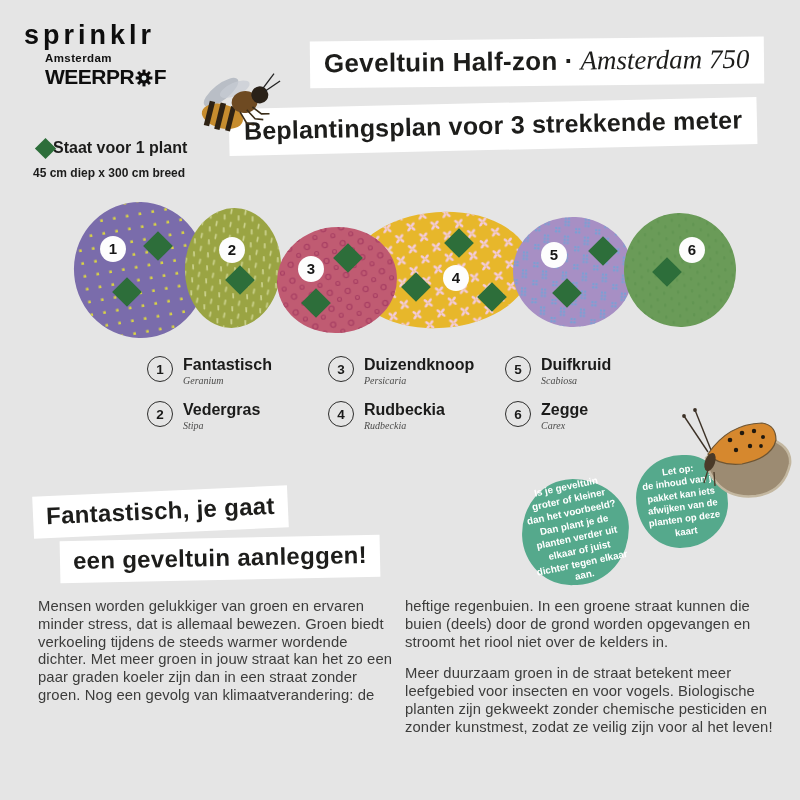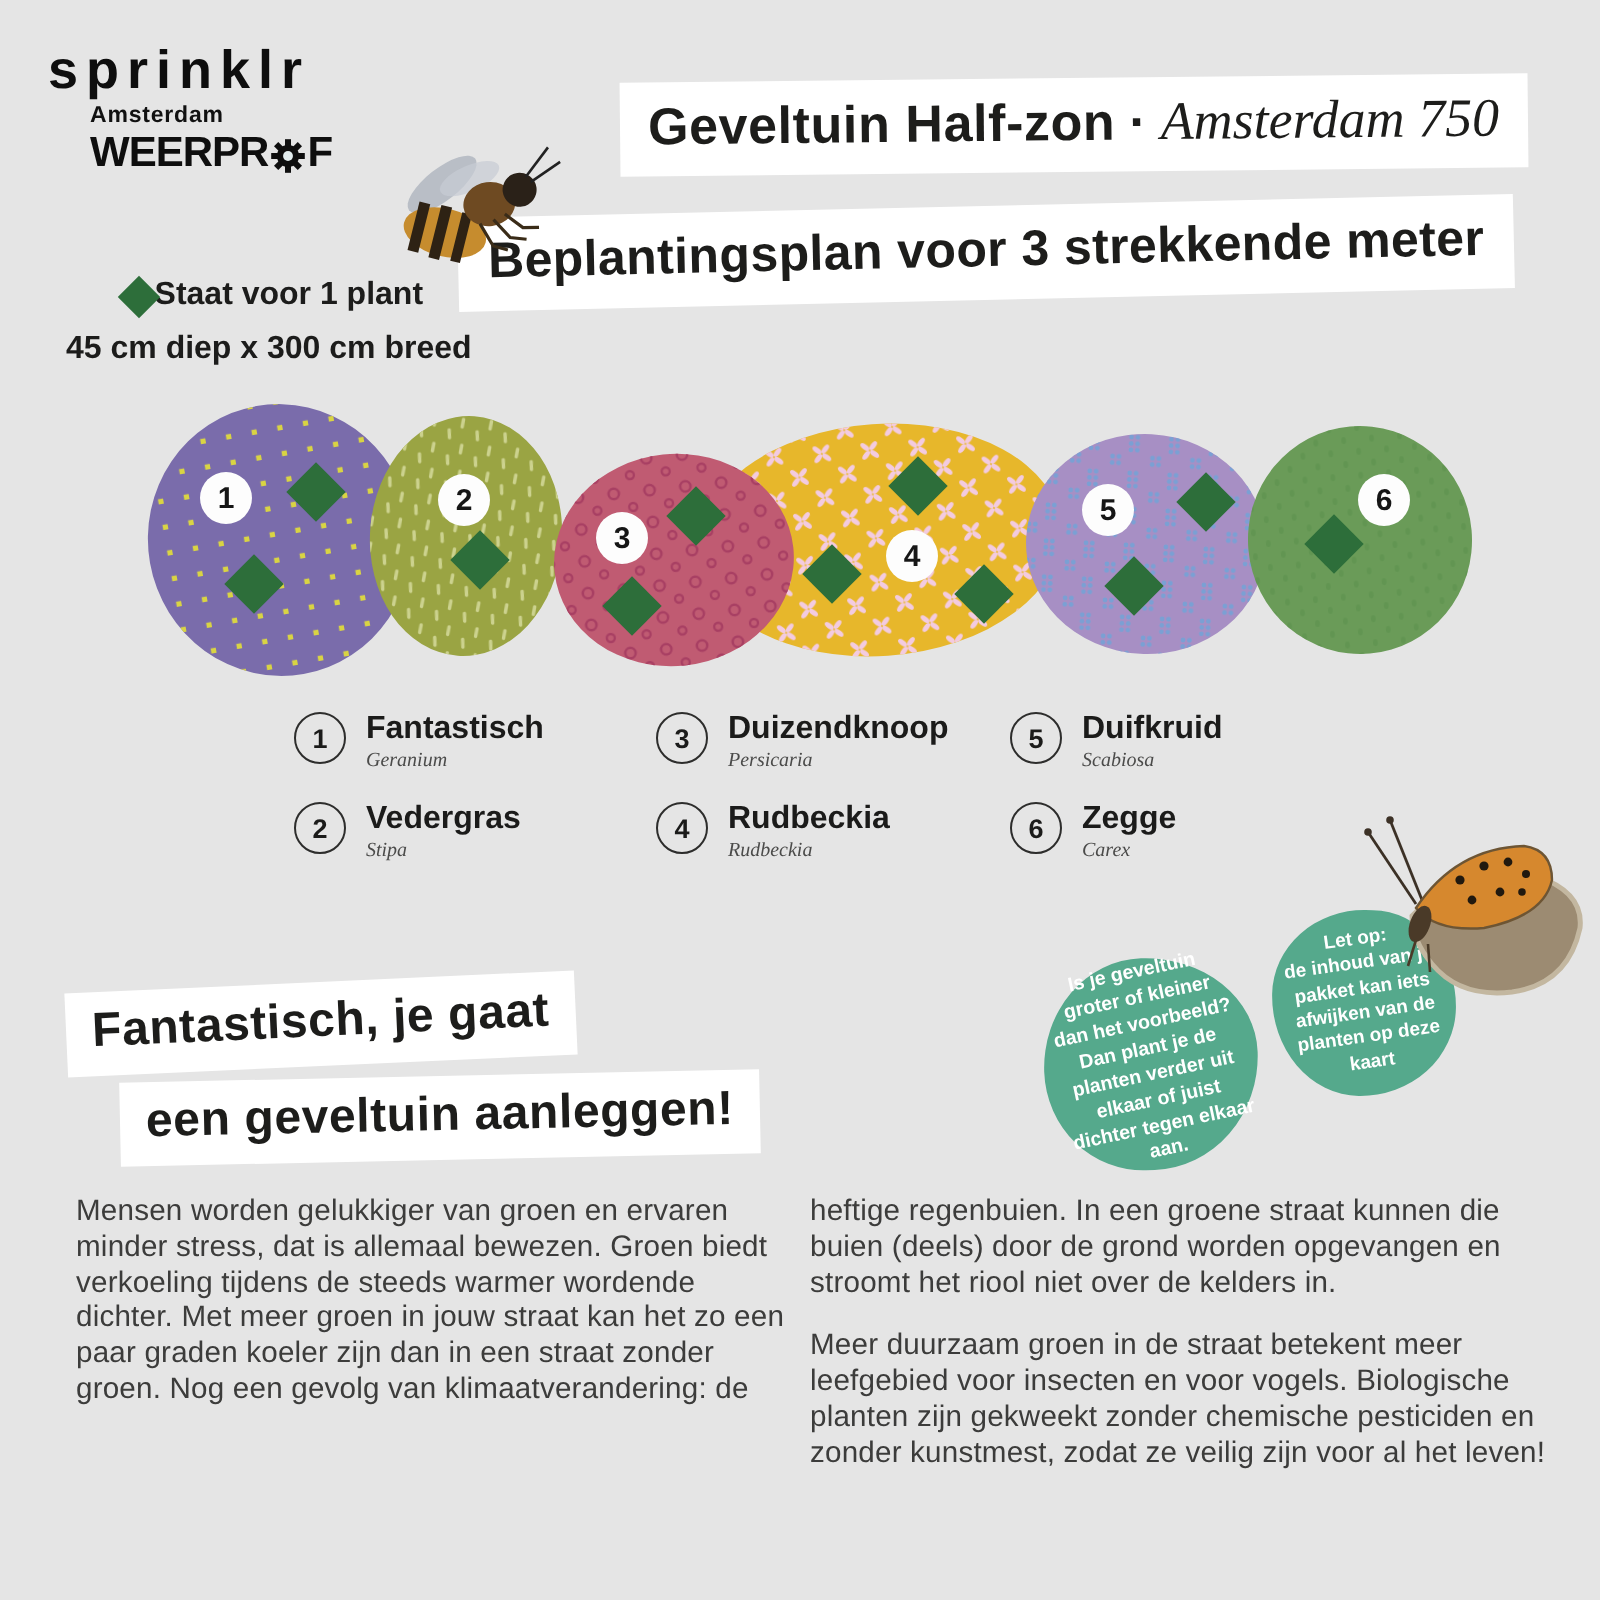--- a/index.html
+++ b/index.html
@@ -25,21 +25,21 @@
   .title-edition { font-family:"Liberation Serif", serif; font-style:italic; font-size:27px; }
   .subtitle-box { left:229px; top:103px; padding:8px 15px 10px; transform:rotate(-1.3deg);
                   font-size:25px; font-weight:bold; letter-spacing:.2px; }
   .headline-box { padding:6px 13px 8px; font-size:24px; font-weight:bold; letter-spacing:.3px; }
   .hl1 { left:33px; top:491px; transform:rotate(-2.6deg); }
   .hl2 { left:60px; top:538px; transform:rotate(-1.2deg); }
   
   .legend { position:absolute; left:33px; top:139px; }
   .legend-row { display:flex; align-items:center; font-size:16px; font-weight:bold; color:#1c1c1b;justify-content:center; }
   .diamond-css { width:15px; height:15px; transform:rotate(45deg); display:inline-block; margin-left:5px; }
-  .legend-dims { margin-top:9px; font-size:16px; font-weight:bold; color:#1c1c1b; }
+  .legend-dims { margin-top:9px; font-size:12px; font-weight:bold; color:#1c1c1b; }
   
   .diagram { position:absolute; left:0; top:188px; width:800px; height:168px; }
   .diagram text { font-family:"Liberation Sans", sans-serif; font-size:15px; font-weight:bold; fill:#161616; }
   
   .plant-col { position:absolute; top:355px; width:180px; }
   .pc1 { left:147px; } .pc2 { left:328px; } .pc3 { left:505px; }
   .plant-item { display:flex; align-items:flex-start; margin-bottom:13px; }
   .num-circle { flex:0 0 auto; width:24px; height:24px; border:1.4px solid #2d2d2c; border-radius:50%;
                 display:flex; align-items:center; justify-content:center;
                 font-size:13.5px; font-weight:bold; color:#1b1b1a; background:transparent; margin-top:1px; }

